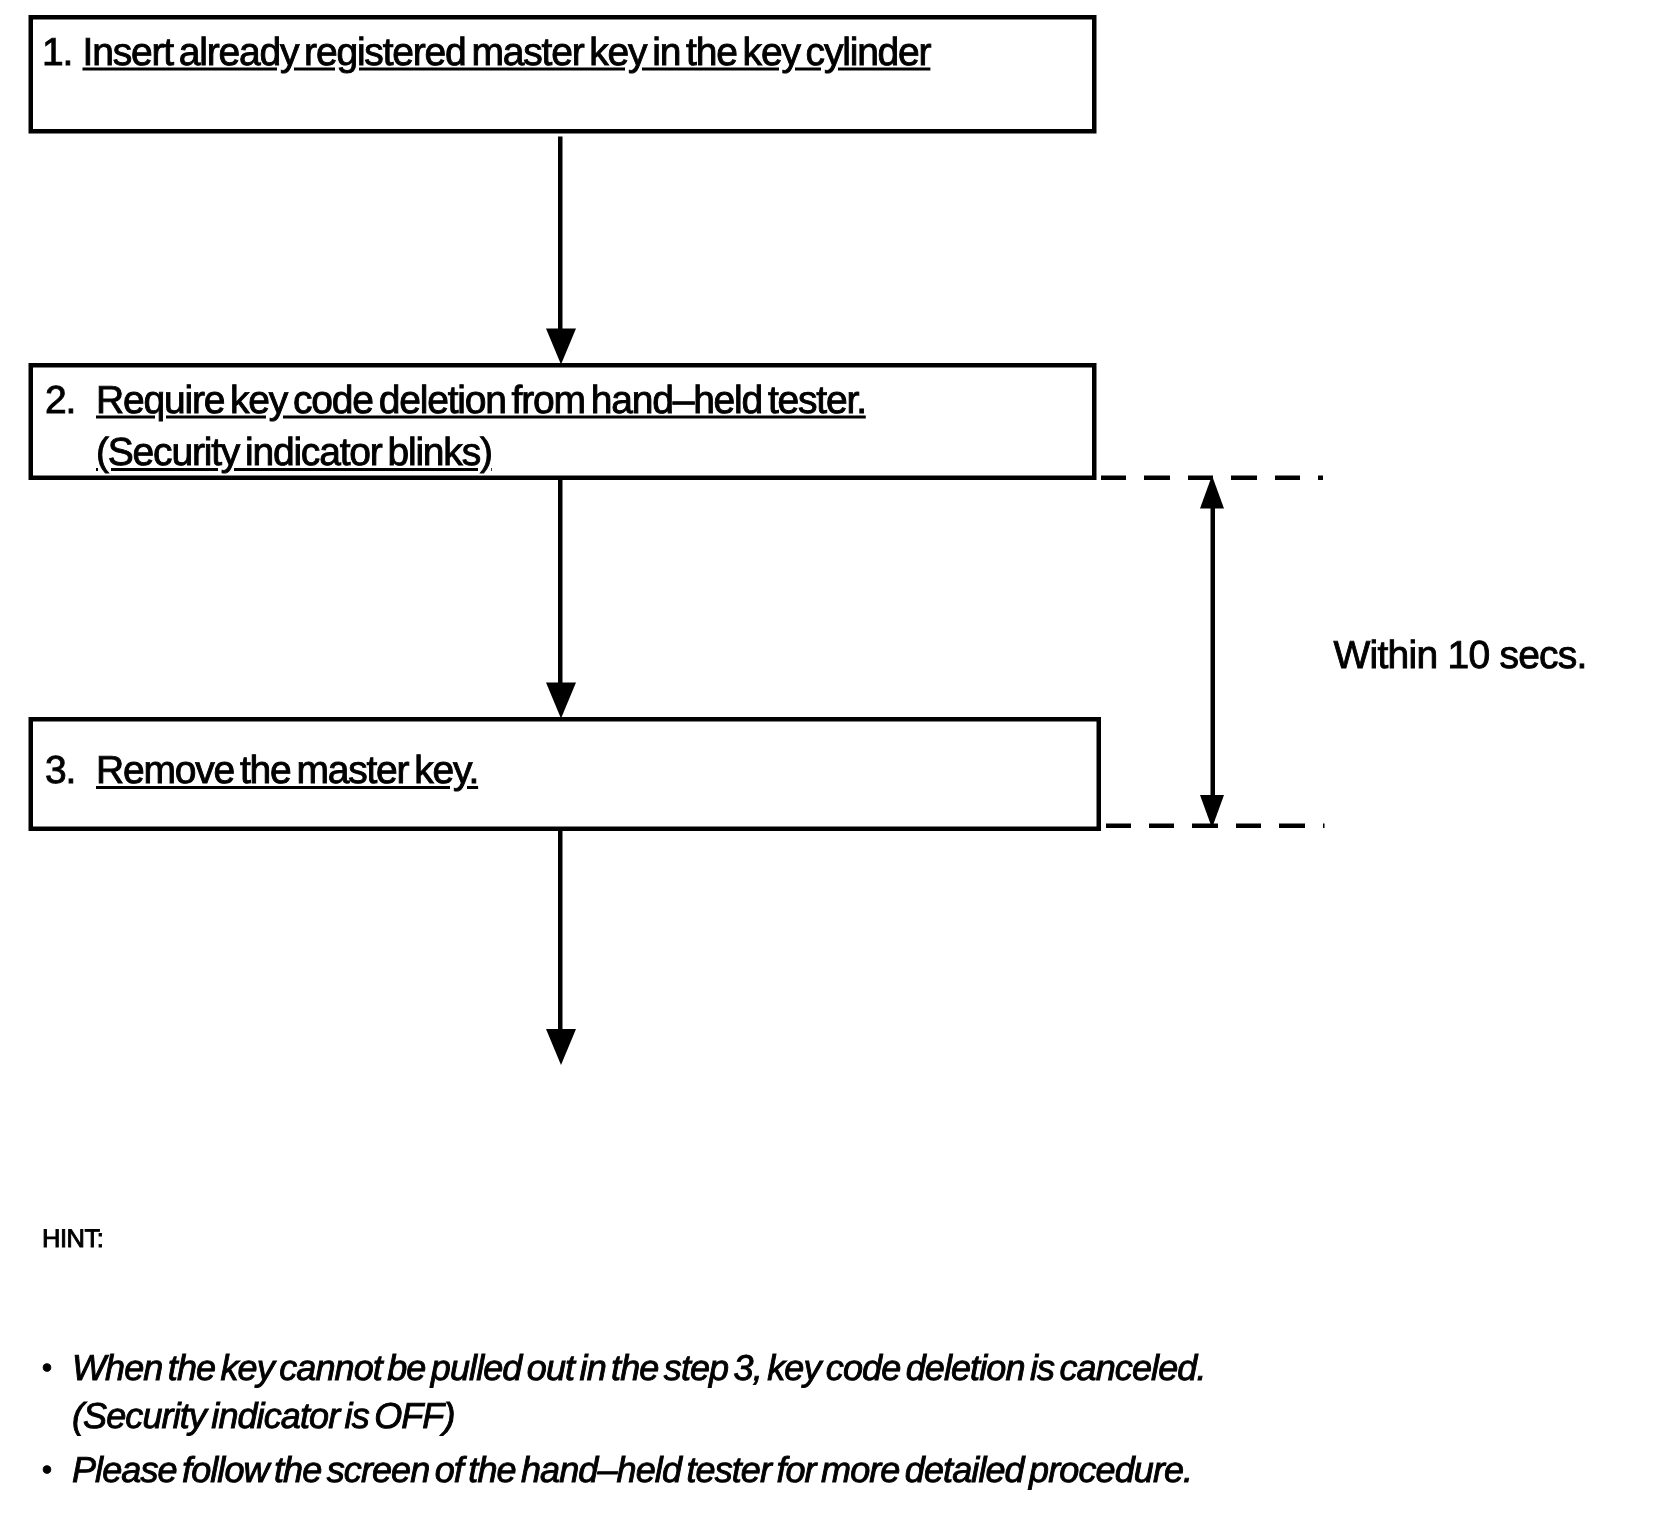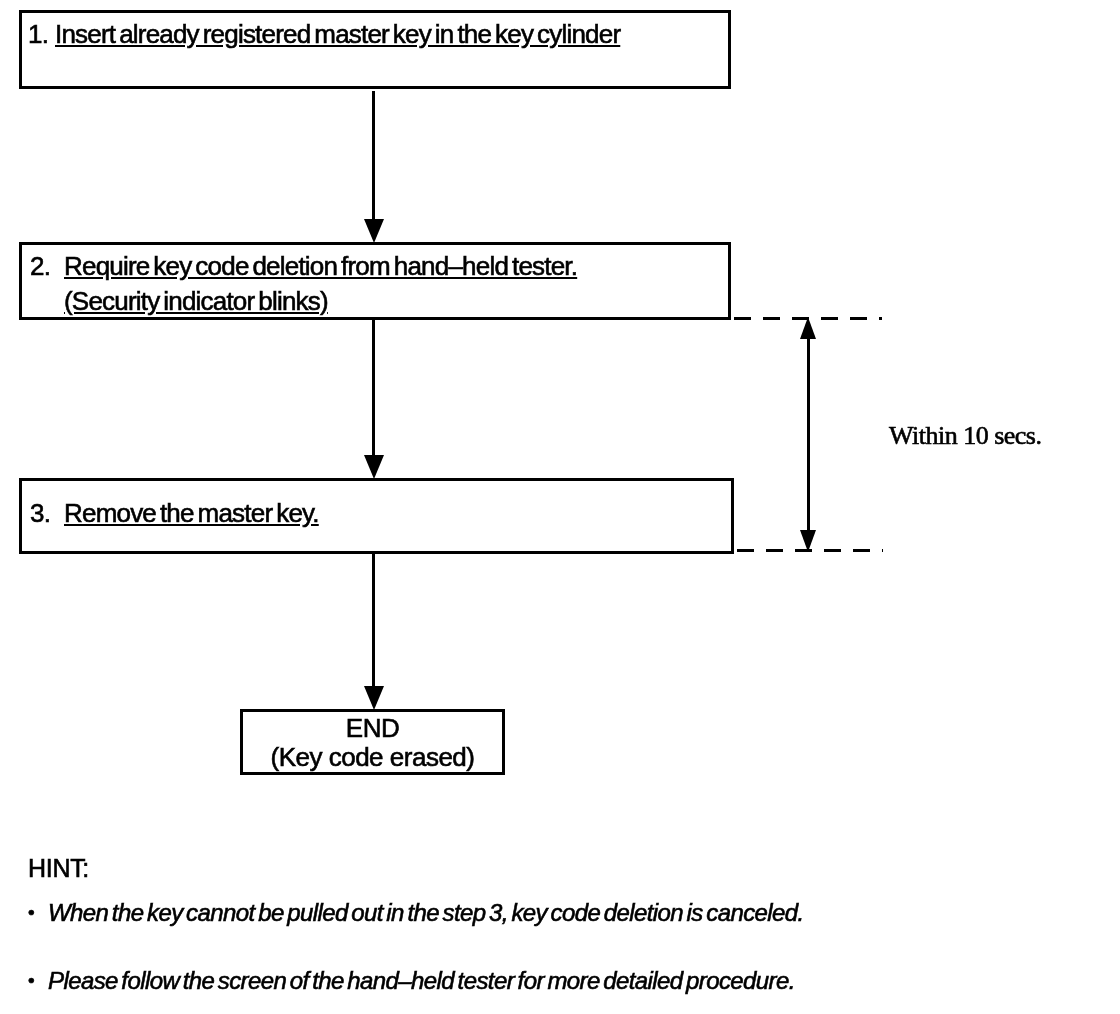--- a/index.html
+++ b/index.html
@@ -69,37 +69,37 @@
     position: absolute; height: 3px;
     background: repeating-linear-gradient(90deg, #000 0 17px, transparent 17px 29px);
   }
   #dash-top    { left: 734px; top: 317px; width: 148px; }
   #dash-bottom { left: 737px; top: 549px; width: 146px; }
   #duration-line     { left: 807px; top: 326px; height: 220px; }
   #duration-head-up  { left: 800px; top: 317px; }
   #duration-head-down{ left: 800px; top: 530px; }
   #duration-label {
     position: absolute; left: 889px; top: 421px;
-    font-size: 26px; letter-spacing: -0.5px; white-space: nowrap; font-family: Liberation Serif, serif;
+    font-size: 26px; letter-spacing: -0.5px; white-space: nowrap;
   }
 
   
   #end-box {
     position: absolute; left: 240px; top: 709px;
     width: 265px; height: 66px;
     box-sizing: border-box; border: 3px solid #000;
     text-align: center; font-size: 26px; line-height: 29px;
     letter-spacing: -0.5px; padding-top: 2px;
   }
   .end-line { white-space: nowrap; }
 
   
   #hint-heading {
-    position: absolute; left: 28px; top: 854px;
-    font-size: 25px; letter-spacing: -0.3px;
+    position: absolute; left: 28px; top: 816px;
+    font-size: 17px; letter-spacing: -0.3px;
   }
   .hint-bullet {
     position: absolute; left: 28px;
     display: flex;
     font-size: 24px; line-height: 32px;
     letter-spacing: -0.6px; word-spacing: -2.5px;
   }
   #hint-bullet-1 { top: 897px; }
   #hint-bullet-2 { top: 965px; }
   .bullet-marker { flex: 0 0 20px; font-size: 19px; line-height: 32px; }
@@ -142,31 +142,28 @@
   <div class="dash" id="dash-top"></div>
   <div class="dash" id="dash-bottom"></div>
   <div class="vline" id="duration-line"></div>
   <div class="head-up" id="duration-head-up"></div>
   <div class="head-down narrow" id="duration-head-down"></div>
   <div id="duration-label">Within 10 secs.</div>
 
   <div class="vline" id="flow-line-3"></div>
   <div class="head-down" id="flow-head-3"></div>
 
-  <div id="end-box">
-    <div class="end-line">END</div>
-    <div class="end-line">(Key code erased)</div>
-  </div>
 
   <div id="hint-heading">HINT:</div>
 
   <div class="hint-bullet" id="hint-bullet-1">
     <div class="bullet-marker">•</div>
     <div class="bullet-lines">
       <div class="bullet-line">When the key cannot be pulled out in the step 3, key code deletion is canceled.</div>
+      <div class="bullet-line">(Security indicator is OFF)</div>
     </div>
   </div>
 
   <div class="hint-bullet" id="hint-bullet-2">
     <div class="bullet-marker">•</div>
     <div class="bullet-lines">
       <div class="bullet-line">Please follow the screen of the hand–held tester for more detailed procedure.</div>
     </div>
   </div>
 

